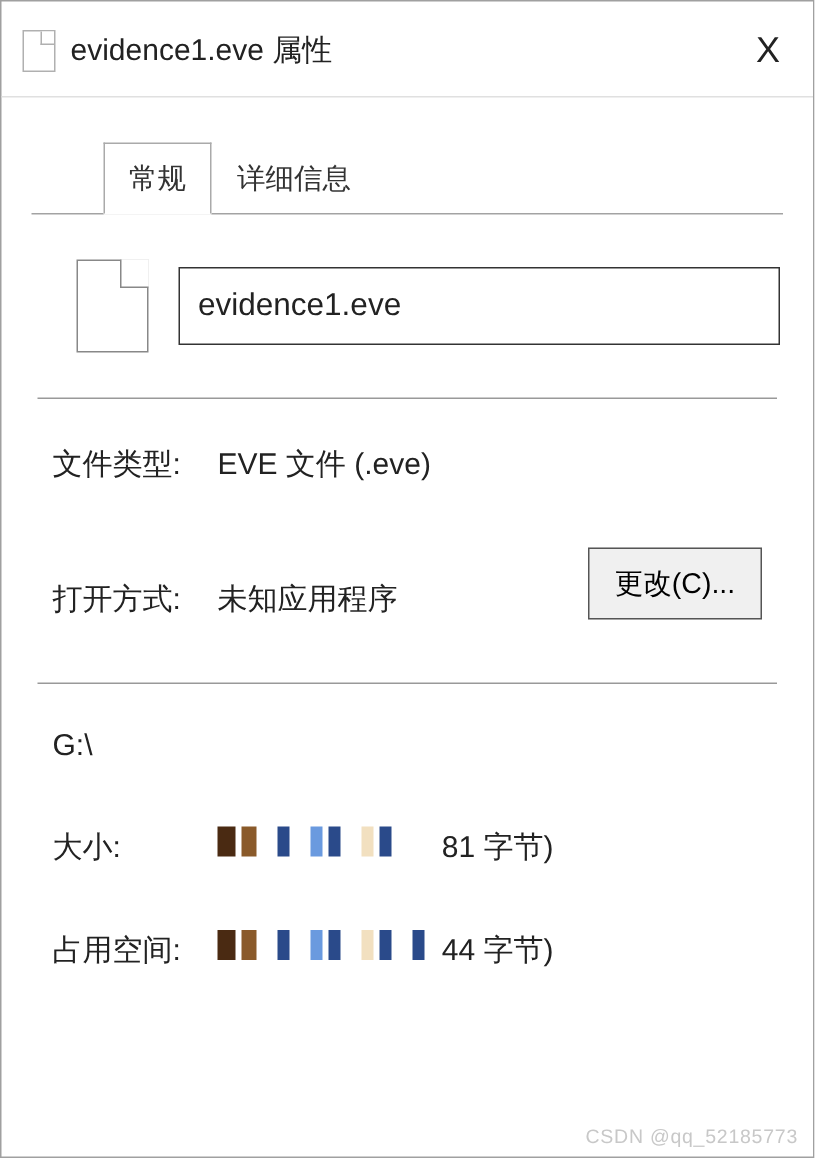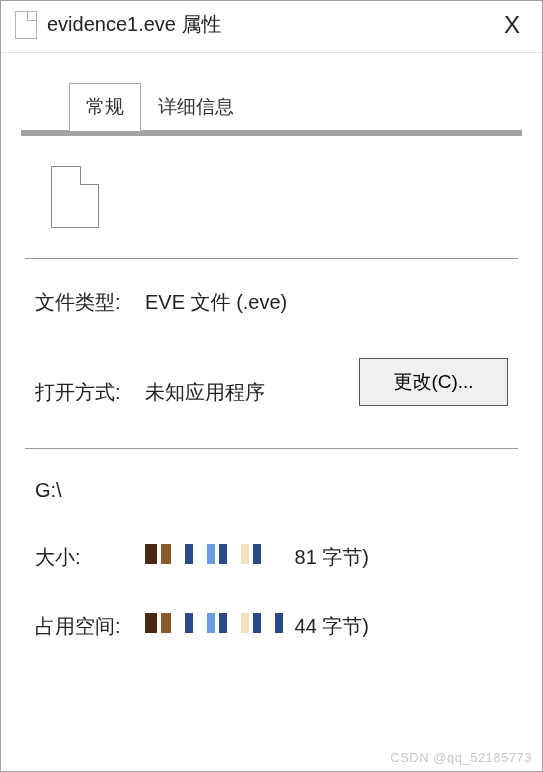--- a/index.html
+++ b/index.html
@@ -13,23 +13,24 @@
     .window {
       background: #ffffff;
       border: 1px solid #a0a0a0;
       width: 100%;
       height: 100%;
       display: flex;
       flex-direction: column;
     }
     .titlebar {
       display: flex;
+      align-items: center;
       padding: 10px 14px 8px 14px;
       border-bottom: 1px solid #e0e0e0;
-      height: 52px;
+      height: 64px;
     }
     .titleicon {
       width: 22px;
       height: 28px;
       border: 1px solid #b0b0b0;
       background: #fff;
       position: relative;
       margin-right: 10px;
     }
     .titleicon::after {
@@ -53,21 +54,21 @@
       cursor: pointer;
       font-family: Arial, sans-serif;
     }
     .content {
       padding: 30px 20px 0 20px;
       flex: 1;
       position: relative;
     }
     .tabs {
       display: flex;
-      border-bottom: 6px solid #a3a3a3;
+      border-bottom: 1px solid #a3a3a3;
       margin-bottom: 30px;
       padding-left: 48px;
     }
     .tab {
       padding: 10px 16px;
       font-size: 19px;
       color: #333;
       border: 1px solid transparent;
       margin-bottom: -1px;
       cursor: pointer;
@@ -136,21 +137,21 @@
       color: #222;
     }
     .row-label {
       width: 110px;
       flex-shrink: 0;
     }
     .row-value {
       flex: 1;
     }
     .change-btn {
-      width: 149px;
+      width: 116px;
       height: 48px;
       border: 1px solid #555;
       background: #f0f0f0;
       font-size: 19px;
       font-family: inherit;
       cursor: pointer;
       margin-left: 10px;
     }
     .blurred {
       display: inline-flex;
@@ -181,20 +182,21 @@
 
   <div class="content">
 
     <div class="tabs">
       <div class="tab active">常规</div>
       <div class="tab">详细信息</div>
     </div>
 
     <div class="fileheader">
       <div class="bigicon"></div>
+      <input class="filename-input" type="text" value="evidence1.eve" style="">
     </div>
 
     <div class="divider"></div>
 
     <div class="row">
       <div class="row-label">文件类型:</div>
       <div class="row-value">EVE 文件 (.eve)</div>
     </div>
 
     <div class="row">

